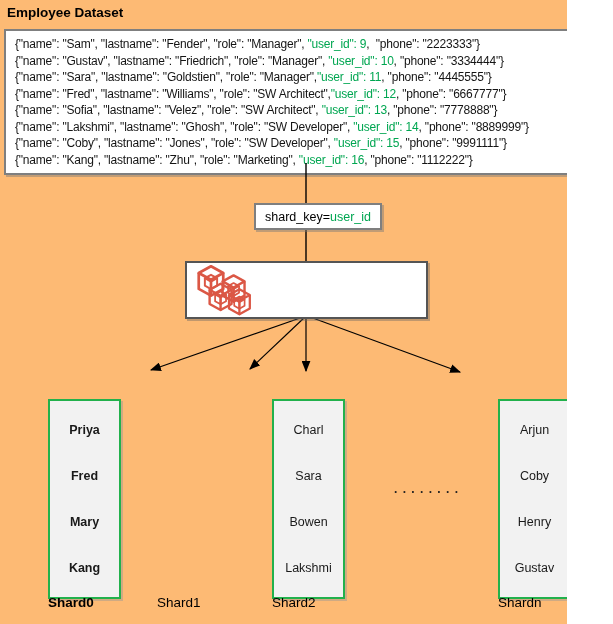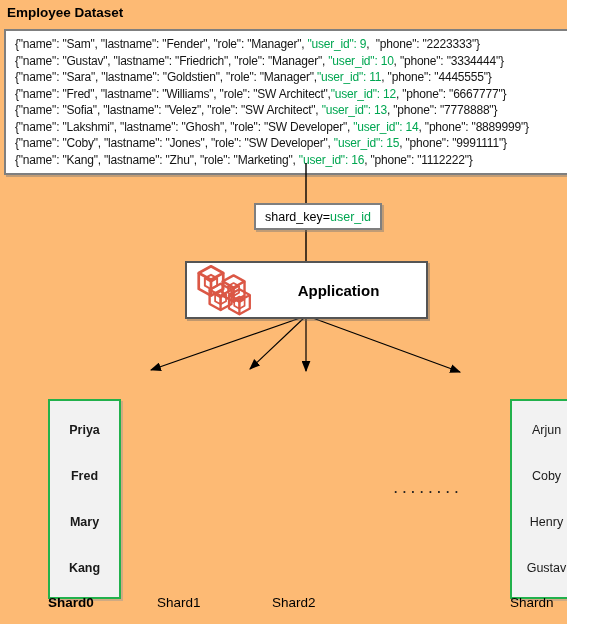--- a/index.html
+++ b/index.html
@@ -42,21 +42,21 @@
     position:absolute;top:399px;width:69px;height:184px;z-index:2;
     background:#f2f2f2;border:2px solid #22B14C;box-shadow:2px 2px 0 rgba(150,150,150,.45);
     display:flex;flex-direction:column;justify-content:space-around;align-items:center;
     padding:6px 0;
   }
   .shard-box .member{font-size:12.5px;color:#1a1a1a;}
   .shard-label{
     position:absolute;top:595px;height:18px;z-index:2;
     text-align:left;font-size:13.5px;color:#000;
   }
-  .s0{left:48px;font-weight:bold;} .s1{left:157px;} .s2{left:272px;} .sn{left:498px;margin-left:12px;}
+  .s0{left:48px;font-weight:bold;} .s1{left:157px;} .s2{left:272px;} .sn{left:498px;}
   .lw{width:73px;}
   
   .dots{
     position:absolute;left:394px;top:482px;width:60px;text-align:center;z-index:2;
     font-size:12px;font-weight:bold;letter-spacing:1px;color:#222;white-space:pre;
   }
 </style>
 </head>
 <body>
 
@@ -101,30 +101,35 @@
           <path d="M12 8 L17 10.7 L12 13.5 L7 10.7 Z" stroke-width="1.6"></path>
           <path d="M7 10.7 L7 16.9 L12 19.7 L12 13.5" stroke-width="1.6"></path>
           <path d="M17 10.7 L17 16.9 L12 19.7" stroke-width="1.6"></path>
         </g>
       </defs>
       <use href="#cube" transform="translate(1,0) scale(1.32)"></use>
       <use href="#cube" transform="translate(27,10) scale(1.18)"></use>
       <use href="#cube" transform="translate(13,19) scale(1.18)"></use>
       <use href="#cube" transform="translate(34,25) scale(1.12)"></use>
     </svg>
-    <div class="app-label">Application</div>
   </div>
 
   <div class="dots">. . . . . . . .</div>
 
   <div class="shard-box s0">
     <div class="member">Priya</div>
     <div class="member">Fred</div>
     <div class="member">Mary</div>
     <div class="member">Kang</div>
+  </div>
+  <div class="shard-box s2">
+    <div class="member">Charl</div>
+    <div class="member">Sara</div>
+    <div class="member">Bowen</div>
+    <div class="member">Lakshmi</div>
   </div>
   <div class="shard-box sn">
     <div class="member">Arjun</div>
     <div class="member">Coby</div>
     <div class="member">Henry</div>
     <div class="member">Gustav</div>
   </div>
 
   <div class="shard-label s0 lw">Shard0</div>
   <div class="shard-label s1 lw">Shard1</div>

